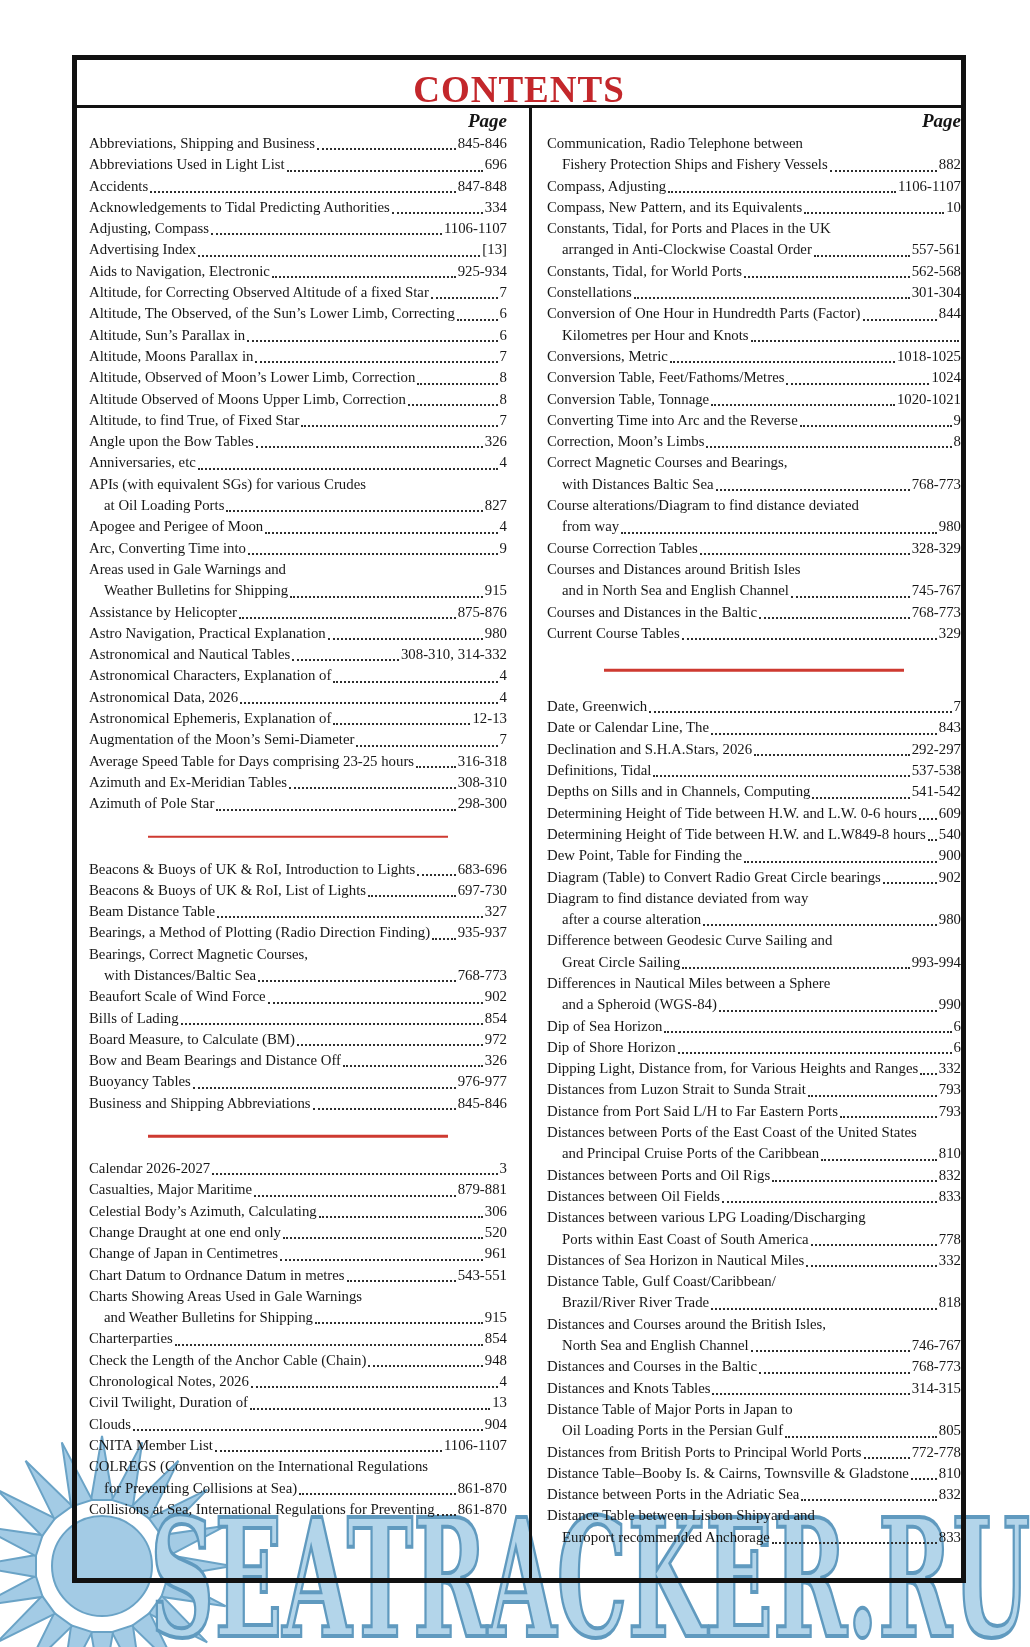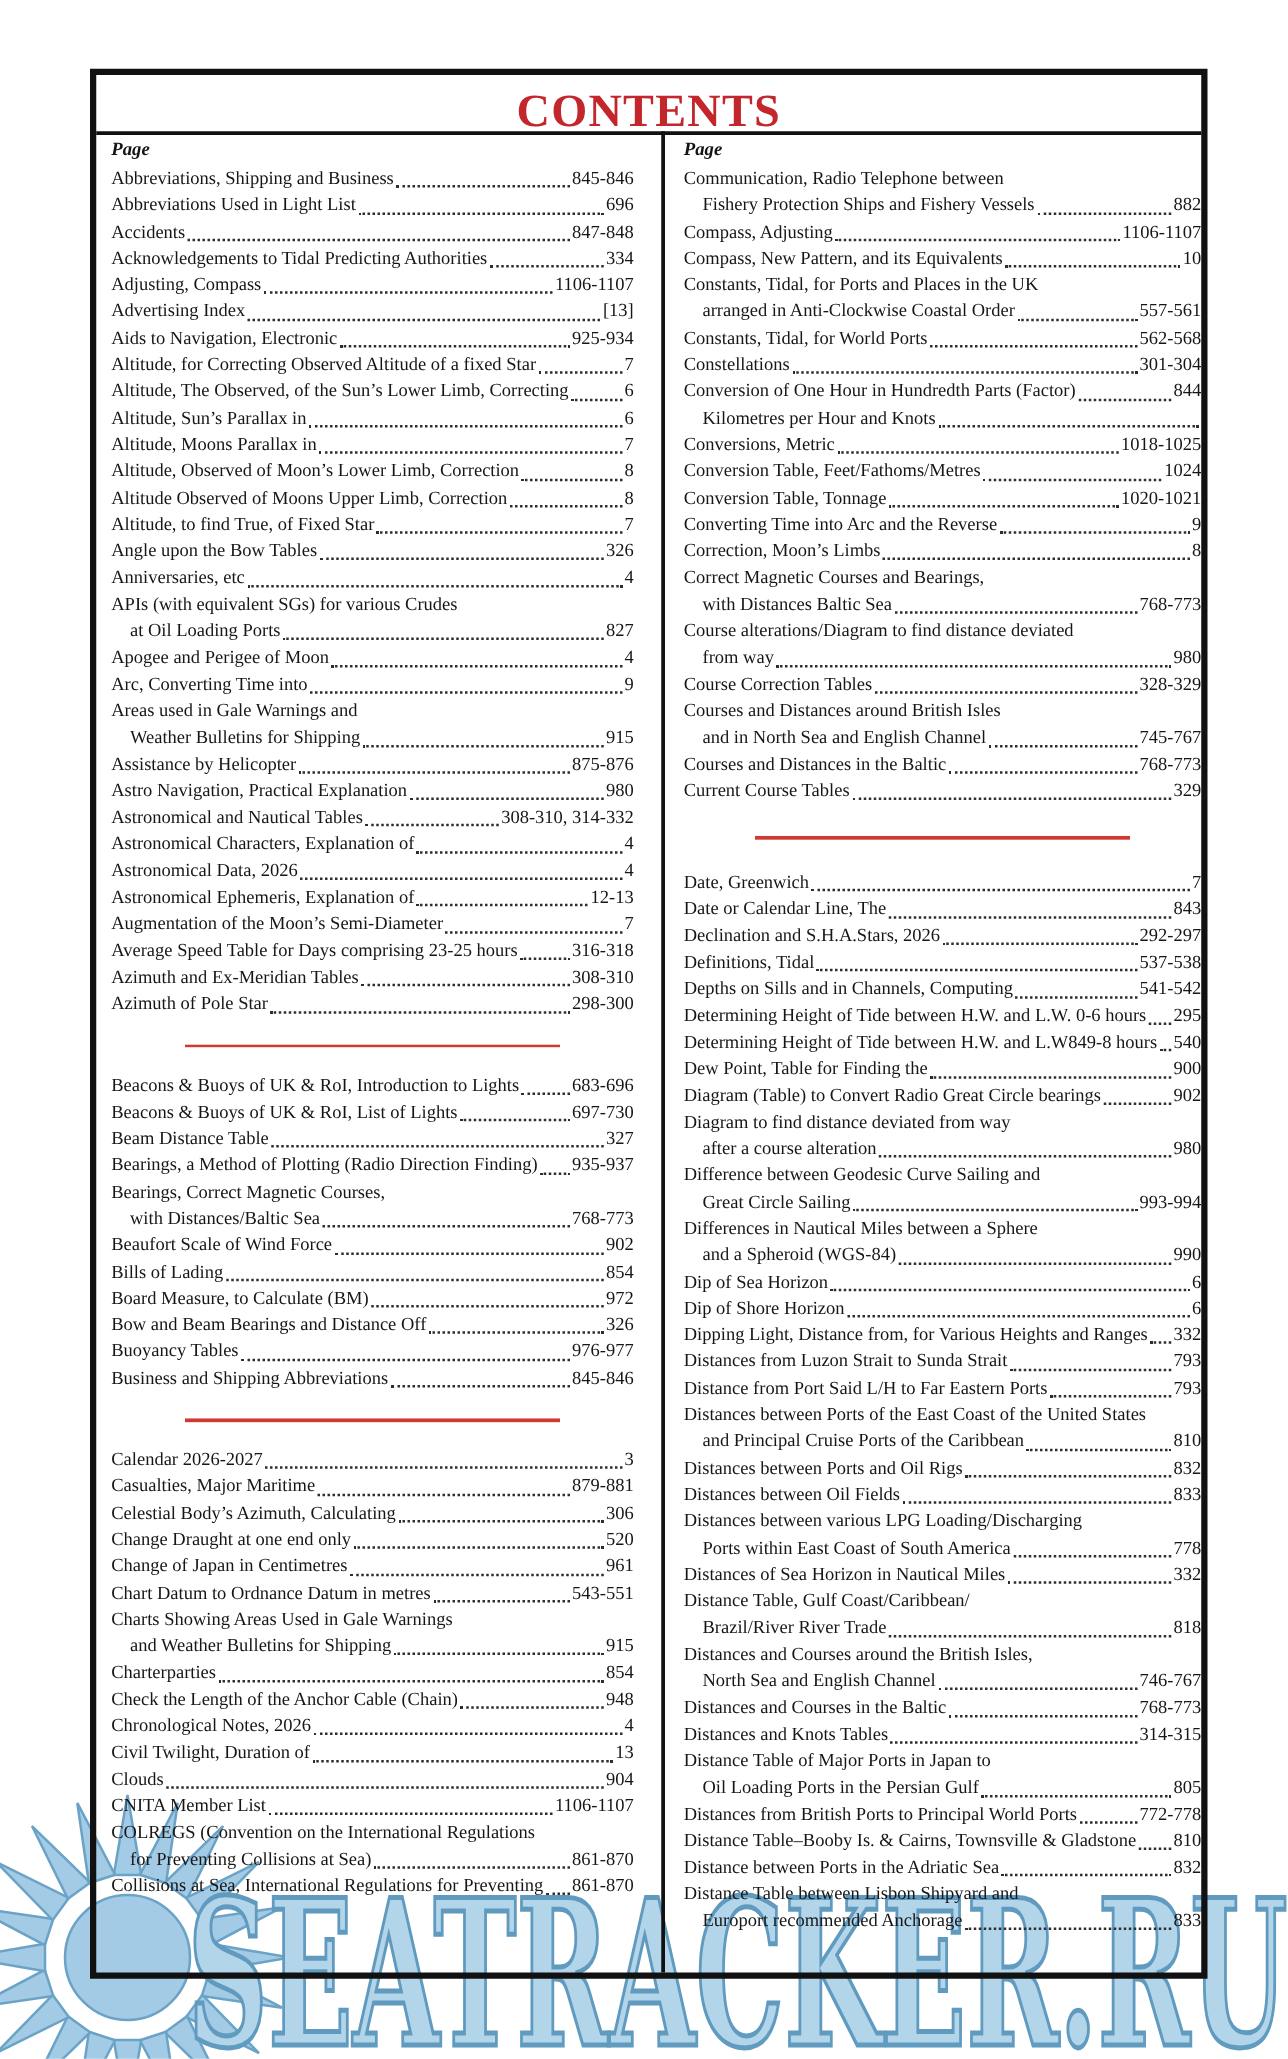--- a/index.html
+++ b/index.html
@@ -14,21 +14,21 @@
   }
   .title{
     position:absolute;top:8px;left:0;right:0;text-align:center;
     font-size:37px;font-weight:bold;color:#c3272b;letter-spacing:1px;
   }
   .toprule{position:absolute;top:45px;left:0;right:0;height:3px;background:#111111;}
   .vrule{position:absolute;top:45px;bottom:0;left:452px;width:3px;background:#111111;}
   .col{position:absolute;top:51px;}
   .col-left{left:12px;width:418px;}
   .col-right{left:470px;width:414px;}
-  .pagehead{font-weight:bold;font-style:italic;font-size:15px;height:22px;line-height:19px;color:#141414;}
+  .pagehead{text-align:right;font-weight:bold;font-style:italic;font-size:19px;height:22px;line-height:19px;color:#141414;}
   .row{
     display:flex;align-items:baseline;height:21.3px;line-height:21.3px;
     font-size:14.8px;white-space:nowrap;overflow:hidden;color:#161616;
   }
   .row.cont{padding-left:15px;}
   .row .t{flex:0 0 auto;}
   .row .dots{
     flex:1 1 auto;min-width:6px;align-self:flex-end;
     border-bottom:2px dotted #2e2e2e;margin:0 2px 4px 2px;height:0;
   }
@@ -523,21 +523,21 @@
         <span class="p">537-538</span>
       </div>
       <div class="row">
         <span class="t">Depths on Sills and in Channels, Computing</span>
         <span class="dots"></span>
         <span class="p">541-542</span>
       </div>
       <div class="row">
         <span class="t">Determining Height of Tide between H.W. and L.W. 0-6 hours</span>
         <span class="dots"></span>
-        <span class="p">295</span>
+        <span class="p">609</span>
       </div>
       <div class="row">
         <span class="t">Determining Height of Tide between H.W. and L.W849-8 hours</span>
         <span class="dots"></span>
         <span class="p">540</span>
       </div>
       <div class="row">
         <span class="t">Dew Point, Table for Finding the</span>
         <span class="dots"></span>
         <span class="p">900</span>

